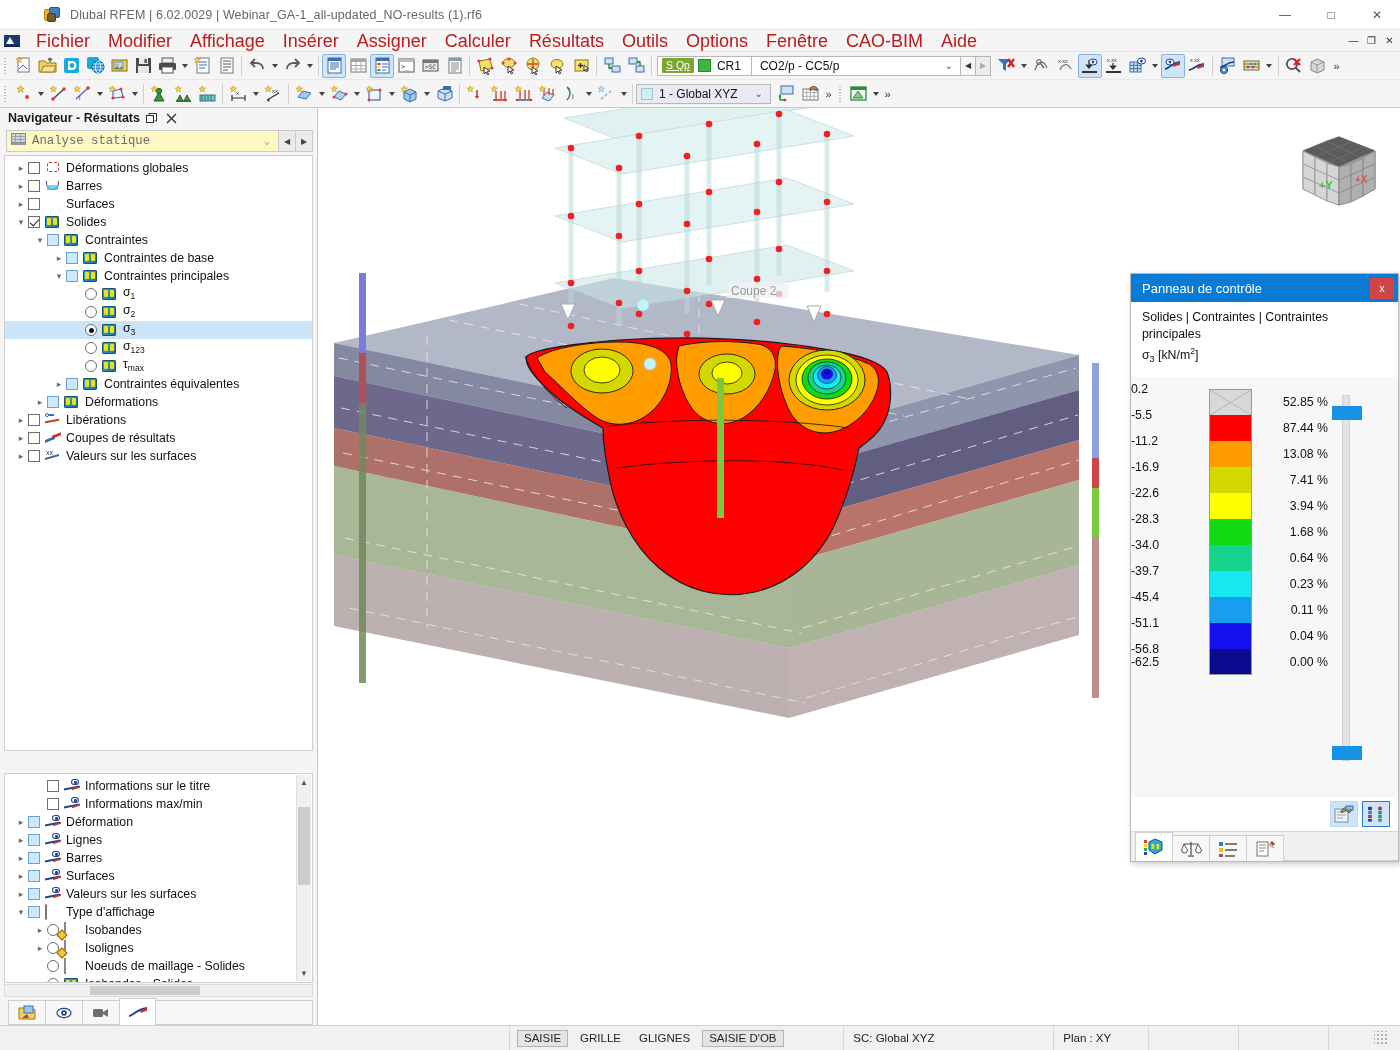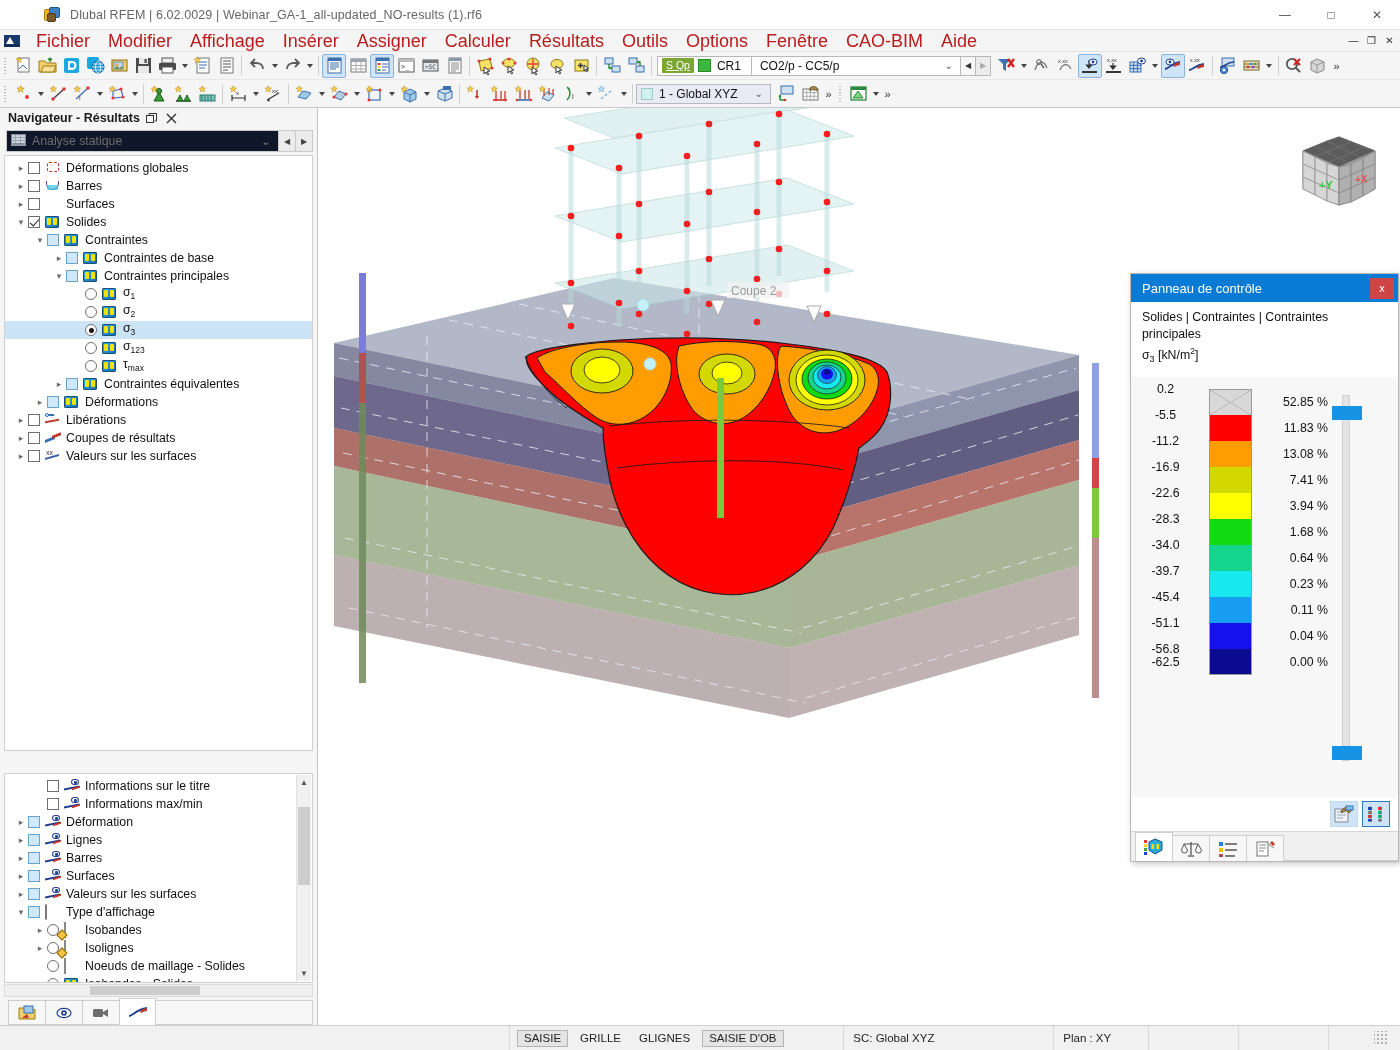--- a/index.html
+++ b/index.html
@@ -72,21 +72,21 @@
 
   
   .navigator {
     position:absolute; left:0; top:0; width:318px; bottom:0;
     background:#f5f5f5; border-right:1px solid #c4c4c4; display:flex; flex-direction:column;
   }
   .nav-header { height:20px; display:flex; align-items:center; padding:0 4px 0 8px; background:#f5f5f5; }
   .nav-title { font-size:12.5px; font-weight:bold; color:#1a1a1a; }
   .nav-hbtn { width:16px; height:16px; margin-left:4px; display:flex; align-items:center; justify-content:center; color:#333; font-size:11px; }
   .nav-combo-row { display:flex; align-items:center; height:24px; margin:1px 4px 2px 6px; }
-  .nav-combo { flex:1; height:22px; background:#0f172a; border:1px solid #cacaca; display:flex; align-items:center; padding-left:4px; }
+  .nav-combo { flex:1; height:22px; background:#fef9c3; border:1px solid #cacaca; display:flex; align-items:center; padding-left:4px;font-family:Liberation Mono, monospace; }
   .nav-combo .txt { font-size:12.3px; color:#6d6d6d; margin-left:6px; }
   .nav-combo .arrow { margin-left:auto; padding:0 8px; color:#888; font-size:10px; }
   .nav-navbtn { width:17px; height:22px; border:1px solid #cacaca; border-left:none; background:#ebebeb; display:flex; align-items:center; justify-content:center; font-size:8px; color:#444; }
 
   .tree { background:#fff; border:1px solid #cfcfcf; margin:0 4px; flex:1; overflow:hidden; position:relative; }
   .tree.lower { flex:none; height:210px; }
   .trow { height:18px; display:flex; align-items:center; font-size:12.3px; color:#111; white-space:nowrap; }
   .trow.sel { background:#cce4f7; }
   .exp { width:14px; height:14px; display:flex; align-items:center; justify-content:center; color:#6d6d6d; font-size:9px; flex:none; }
   .cb { width:12px; height:12px; border:1px solid #6f6f6f; background:#fff; margin-right:5px; flex:none; position:relative; }
@@ -159,21 +159,21 @@
   }
   .panel-title { height:28px; background:#0a7bd4; display:flex; align-items:center; padding-left:11px; }
   .panel-title .t { color:#fff; font-size:13px; }
   .panel-close { margin-left:auto; margin-right:4px; width:24px; height:21px; background:#cf4444; color:#fff;
     display:flex; align-items:center; justify-content:center; font-size:11px; }
   .panel-sub { background:#fff; padding:7px 10px 8px 11px; font-size:12.3px; color:#111; line-height:17px; }
   .panel-sub sub { font-size:9px; } .panel-sub sup { font-size:8.5px; }
   .panel-body { flex:1; position:relative; background:#f7f7f7; }
   .legend { position:absolute; left:0; top:12px; width:100%; }
   .lg-row { display:flex; height:26px; align-items:center; }
-  .lg-val { width:78px; text-align:center; font-size:12.3px; color:#111; padding-right:9px; }
+  .lg-val { width:78px; text-align:left; font-size:12.3px; color:#111; padding-right:9px; }
   .lg-sw { width:43px; height:26px; border-left:1px solid #9a9a9a; border-right:1px solid #9a9a9a; }
   .lg-pct { width:82px; text-align:right; font-size:12.3px; color:#111; padding-right:6px; }
   .lg-hatch { background:#d8d8d8; position:relative; }
   .lg-hatch::before, .lg-hatch::after { content:""; position:absolute; left:0; top:0; width:100%; height:100%; }
   .lg-hatch::before { background:linear-gradient(to bottom right, transparent calc(50% - .6px), #a9a9a9 50%, transparent calc(50% + .6px)); }
   .lg-hatch::after { background:linear-gradient(to bottom left, transparent calc(50% - .6px), #a9a9a9 50%, transparent calc(50% + .6px)); }
   .pslider { position:absolute; right:48px; top:18px; bottom:36px; width:8px; background:#e3e3e3; border:1px solid #d0d0d0; }
   .pthumb { position:absolute; width:30px; height:14px; background:#1793e6; left:-11px; }
   .panel-tools { height:34px; display:flex; align-items:center; justify-content:flex-end; padding-right:8px; background:#fff; }
   .ptool { width:28px; height:26px; display:flex; align-items:center; justify-content:center; margin-left:4px; border:1px solid transparent; }
@@ -1247,21 +1247,21 @@
           <div class="legend">
             <div id="legend-rows">
                 <div class="lg-row">
                   <div class="lg-val" style="position:relative;top:-13px">0.2</div>
                   <div class="lg-sw lg-hatch" style="background:#d8d8d8;border-top:1px solid #9a9a9a;"></div>
                   <div class="lg-pct">52.85 %</div>
                 </div>
                 <div class="lg-row">
                   <div class="lg-val" style="position:relative;top:-13px">-5.5</div>
                   <div class="lg-sw" style="background:#fe0000;"></div>
-                  <div class="lg-pct">11.83 %</div>
+                  <div class="lg-pct">87.44 %</div>
                 </div>
                 <div class="lg-row">
                   <div class="lg-val" style="position:relative;top:-13px">-11.2</div>
                   <div class="lg-sw" style="background:#ff9d00;"></div>
                   <div class="lg-pct">13.08 %</div>
                 </div>
                 <div class="lg-row">
                   <div class="lg-val" style="position:relative;top:-13px">-16.9</div>
                   <div class="lg-sw" style="background:#d2d800;"></div>
                   <div class="lg-pct">7.41 %</div>

